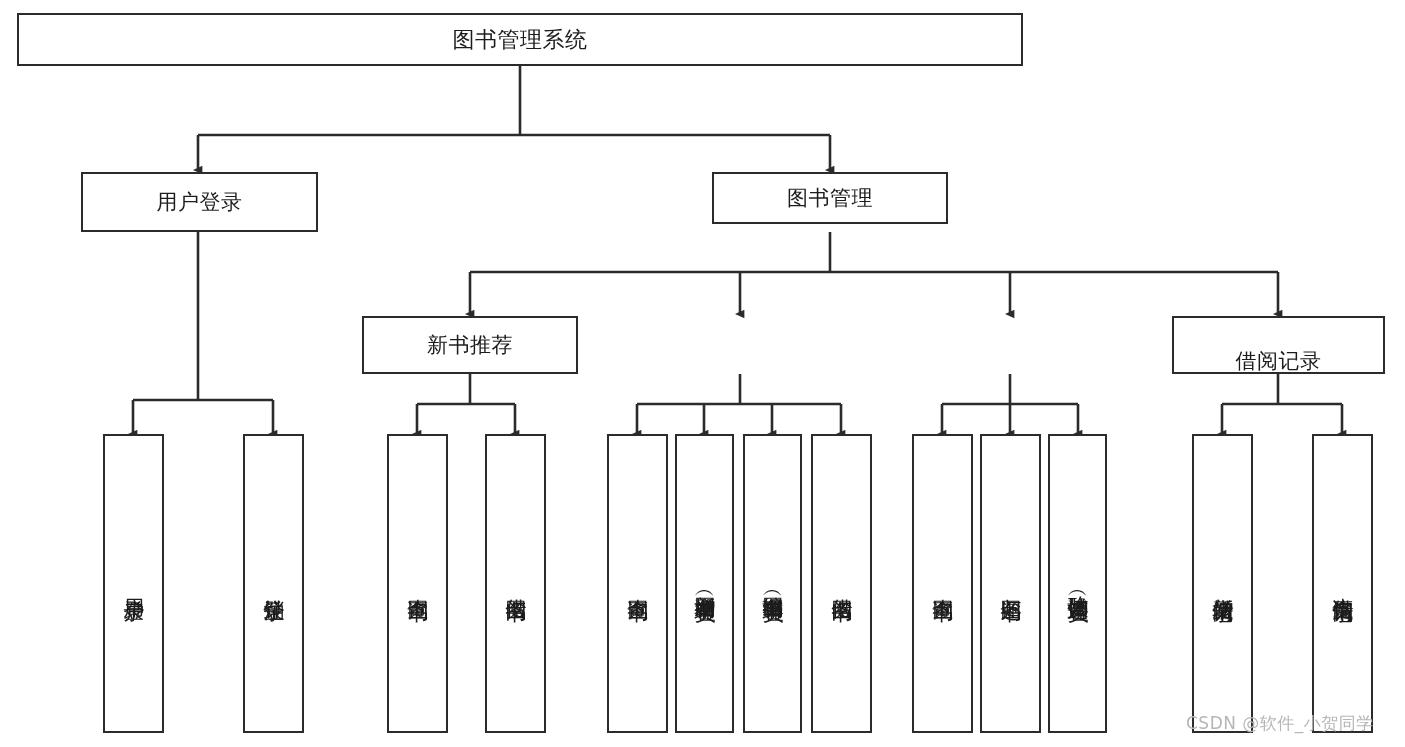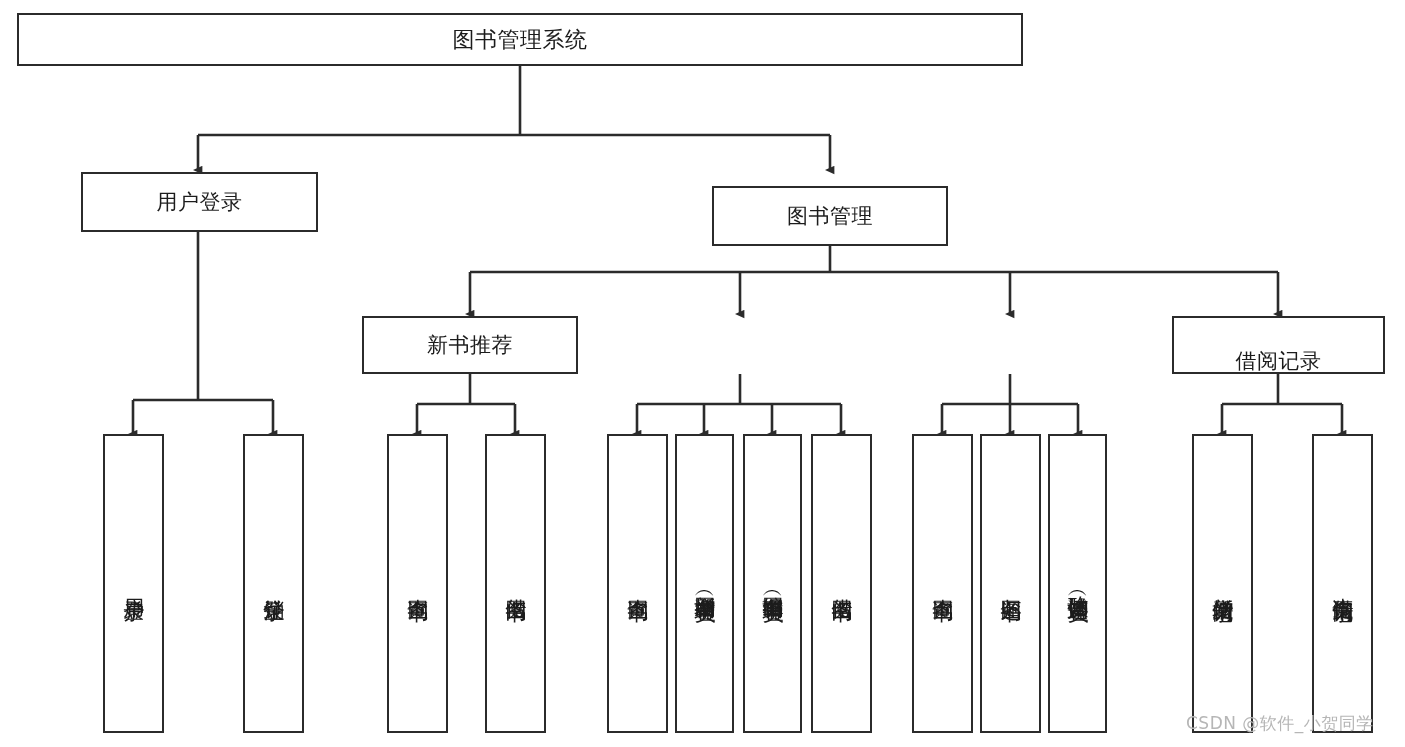--- a/index.html
+++ b/index.html
@@ -129,21 +129,21 @@
   </svg>
 
   <div class="node root horizontal" style="left:17px; top:13px; width:1006px; height:53px;">
     <span class="label">图书管理系统</span>
   </div>
 
   <div class="node horizontal" style="left:81px; top:172px; width:237px; height:60px;">
     <span class="label">用户登录</span>
   </div>
 
-  <div class="node horizontal" style="left:712px; top:186px; width:236px; height:60px;">
+  <div class="node horizontal" style="left:712px; top:172px; width:236px; height:52px;">
     <span class="label">图书管理</span>
   </div>
 
   <div class="node horizontal" style="left:362px; top:316px; width:216px; height:58px;">
     <span class="label">新书推荐</span>
   </div>
 
 
 
   <div class="node horizontal" style="left:1172px; top:316px; width:213px; height:58px;align-items:flex-end;">

